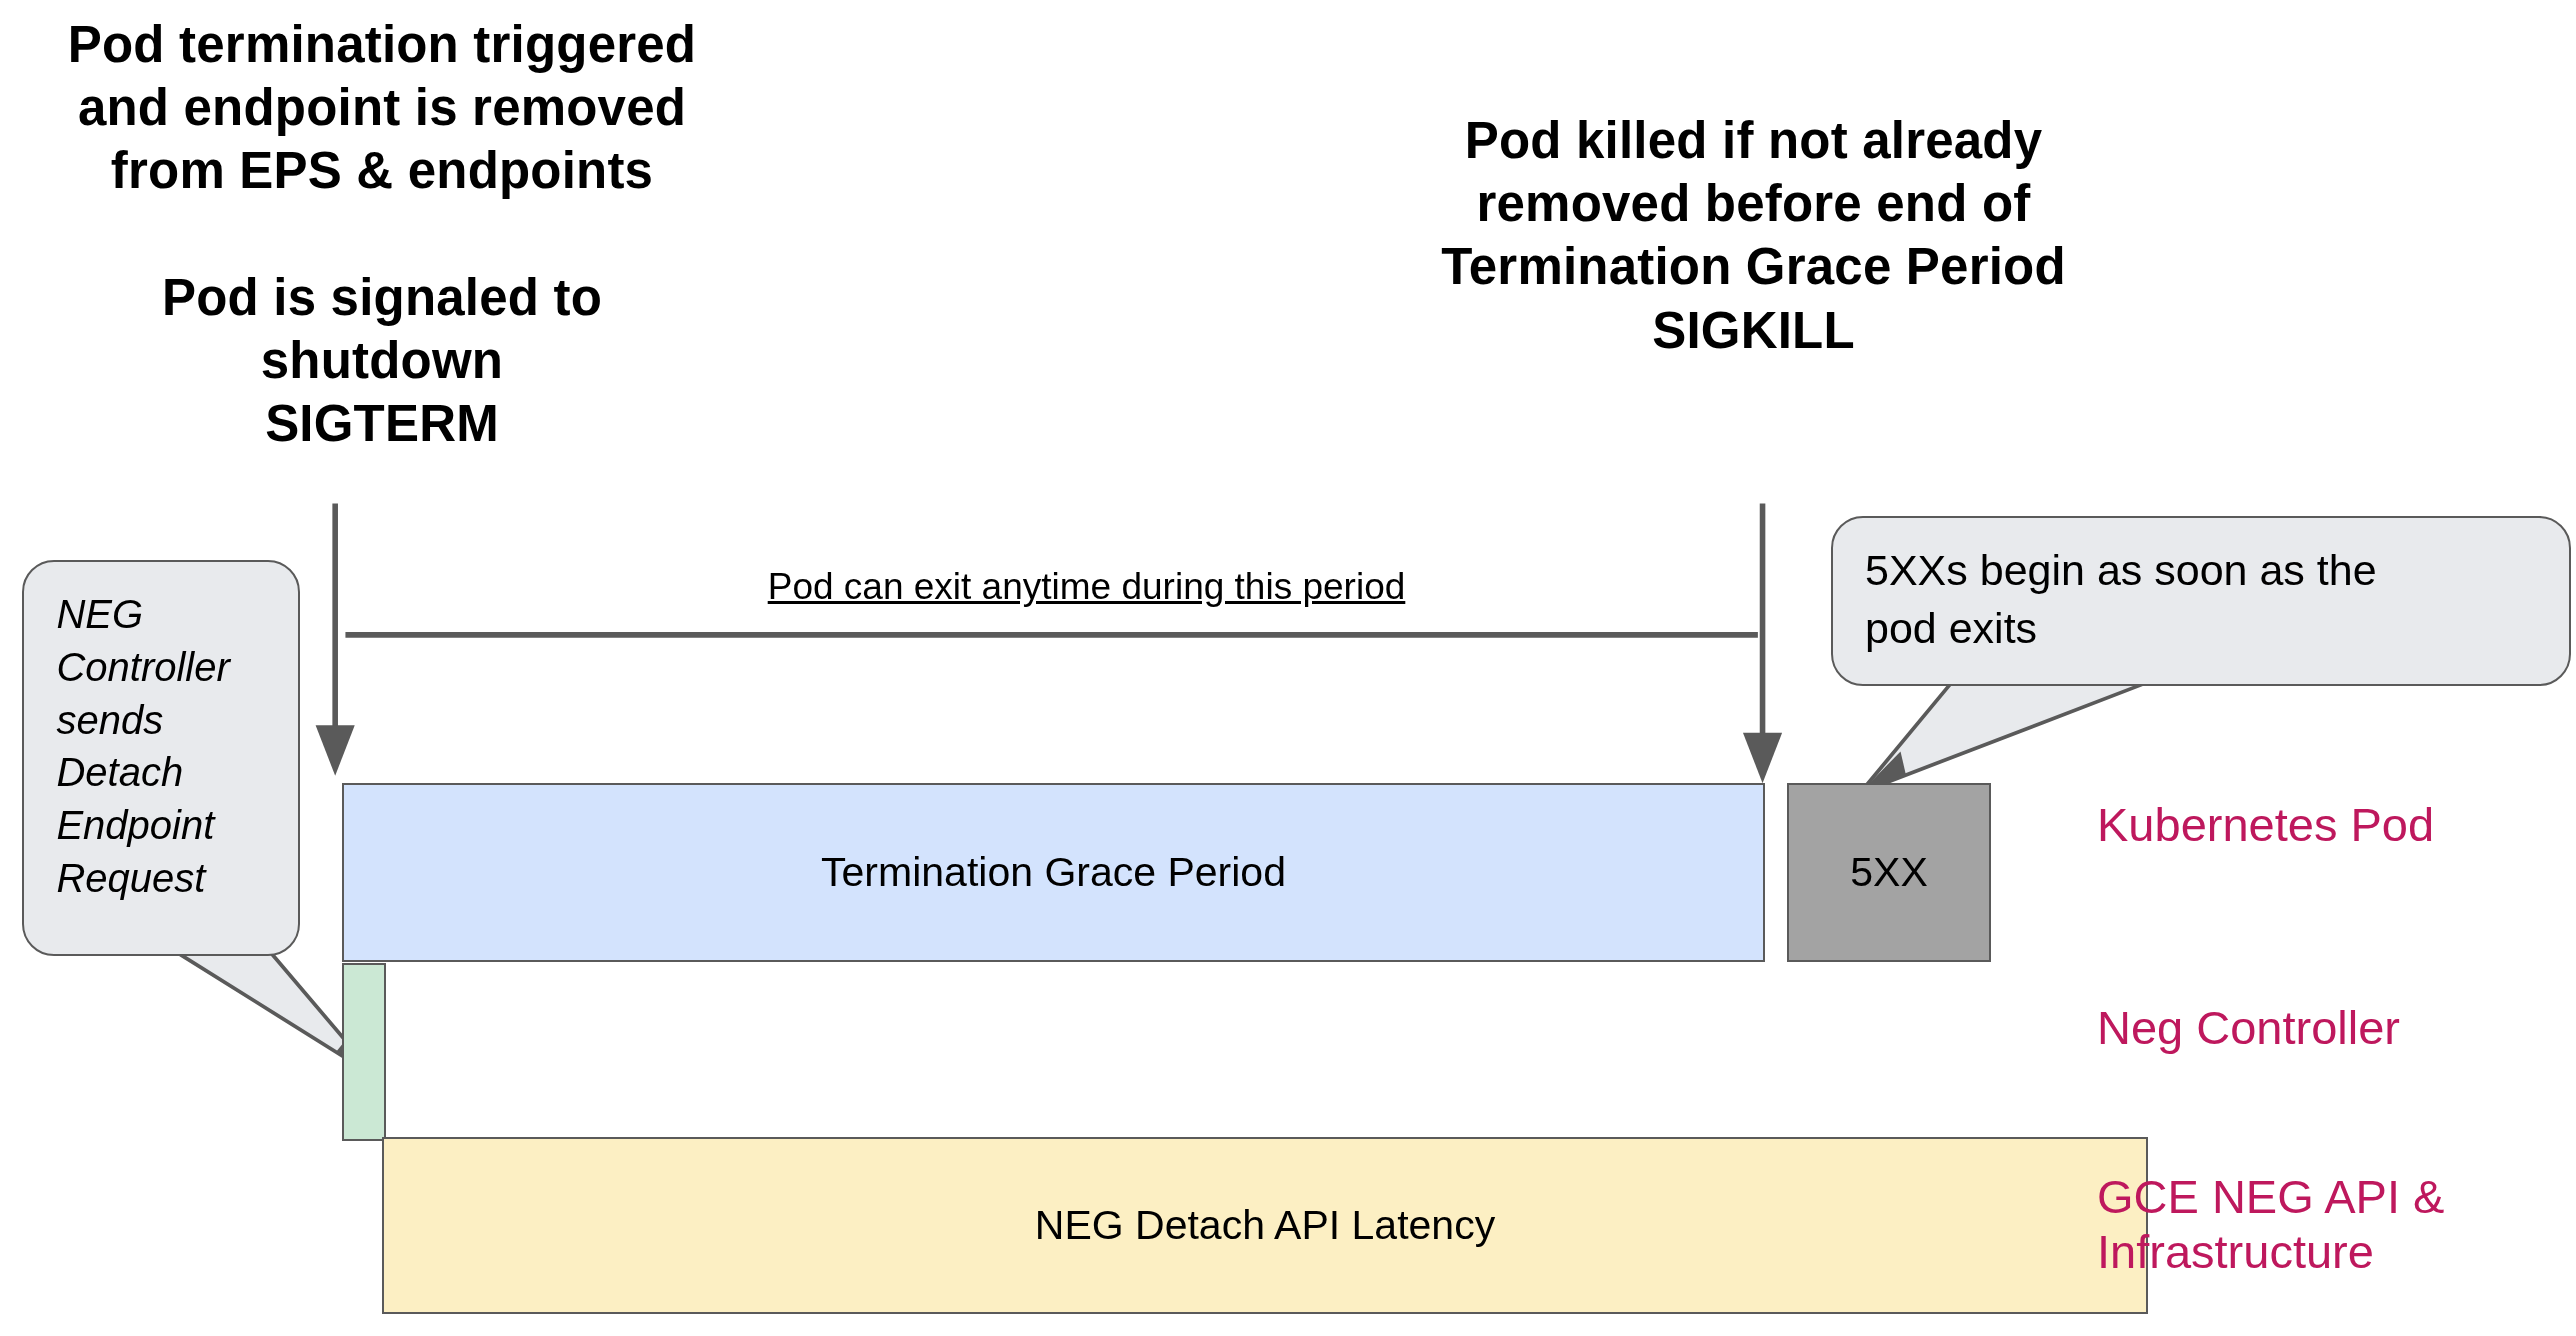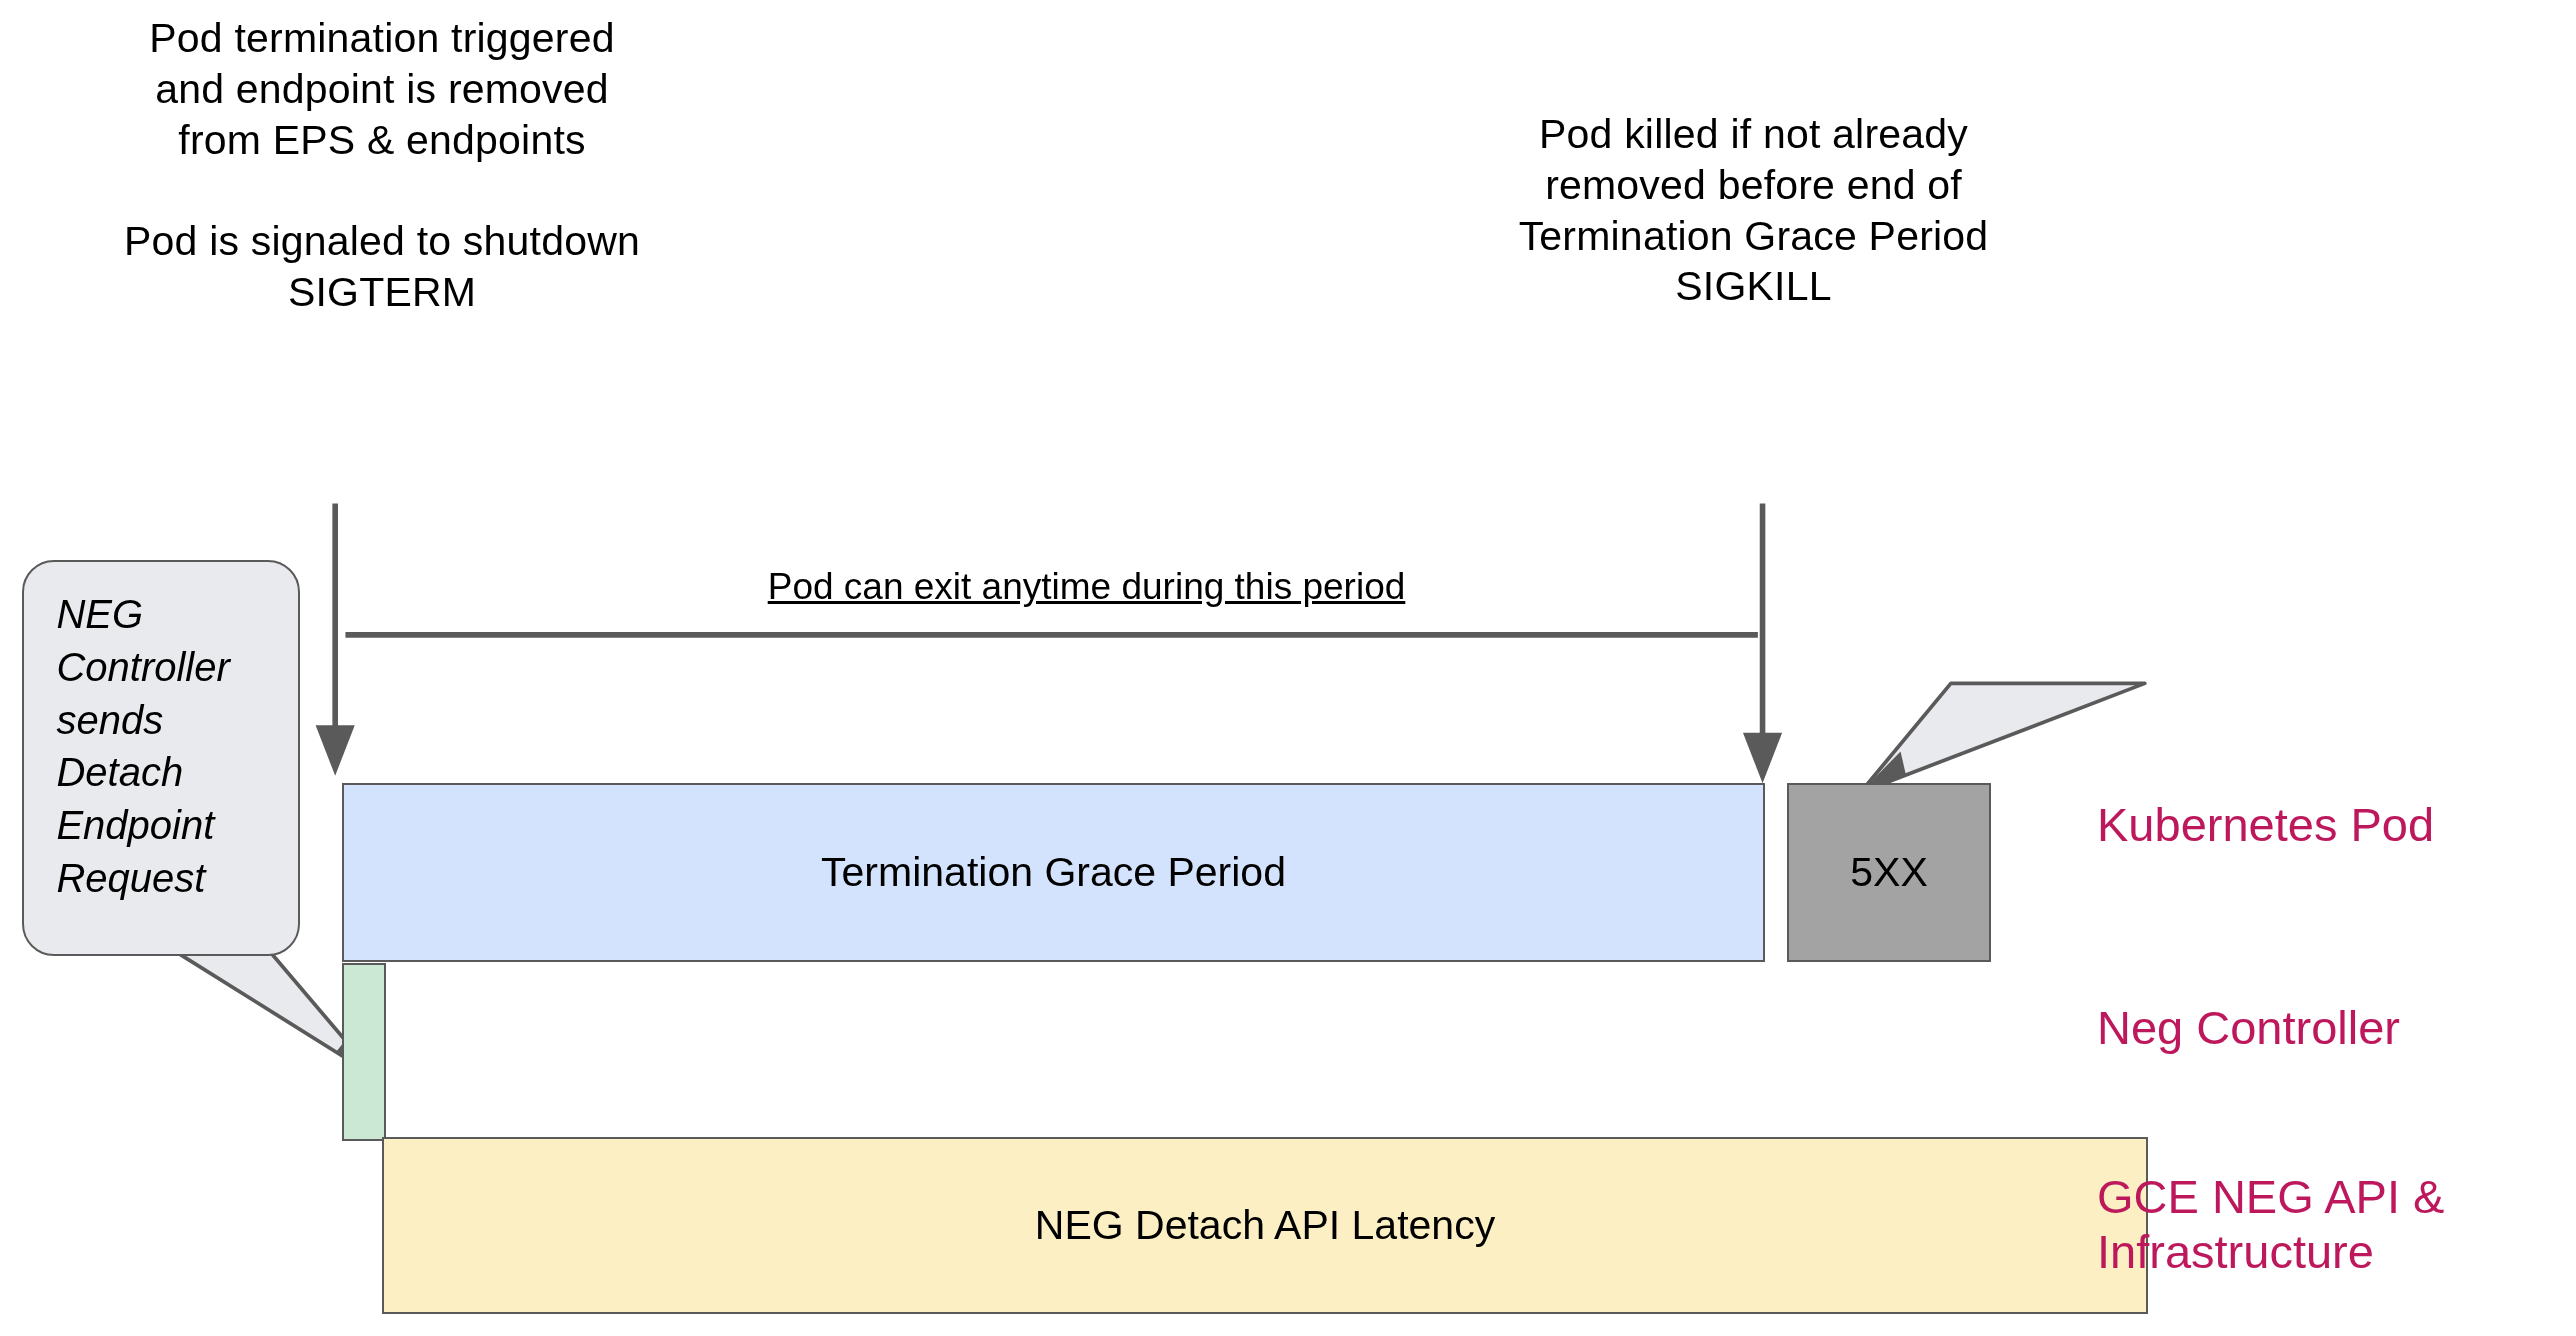--- a/index.html
+++ b/index.html
@@ -16,24 +16,25 @@
     width: 2576px;
     height: 1336px;
     background: #ffffff;
     overflow: hidden;
   }
 
   .note {
     position: absolute;
     text-align: center;
     color: #000000;
-    font-size: 41px;
+    font-size: 51px;
     line-height: 1.24;
     white-space: pre-line;
     letter-spacing: 0.2px;
+    font-weight: bold;
   }
 
   #note-left  { left: 37px;  top: 13px;  width: 690px; }
   #note-right { left: 1427px; top: 109px; width: 653px; }
 
   .bar {
     position: absolute;
     box-sizing: border-box;
     border: 2.8px solid #5a5a5a;
     display: flex;
@@ -161,20 +162,22 @@
     <polygon points="1995,850 2044,832 2038,806" fill="#5a5a5a"></polygon>
   </svg>
 
   <div class="callout" id="callout-neg">NEG
 Controller
 sends
 Detach
 Endpoint
 Request</div>
 
+  <div class="callout" id="callout-5xx">5XXs begin as soon as the
+pod exits</div>
 
   <div class="bar" id="bar-tgp">
     <span>Termination Grace Period</span>
   </div>
 
   <div class="bar" id="bar-5xx">
     <span>5XX</span>
   </div>
 
   <div class="bar" id="bar-neg">

